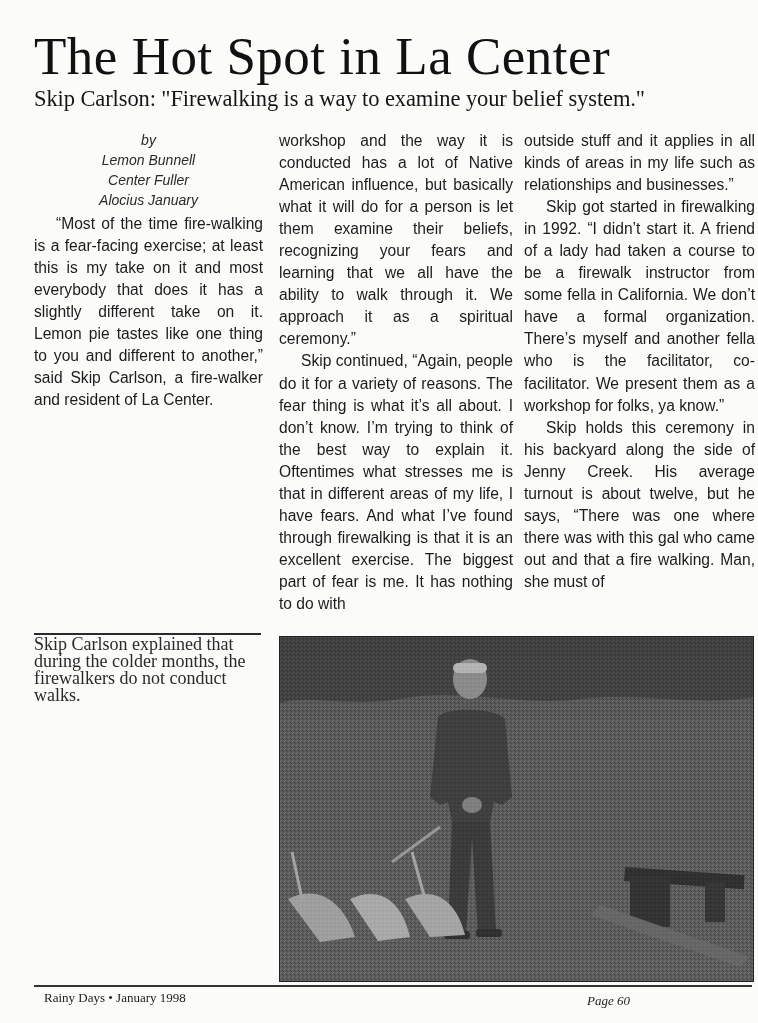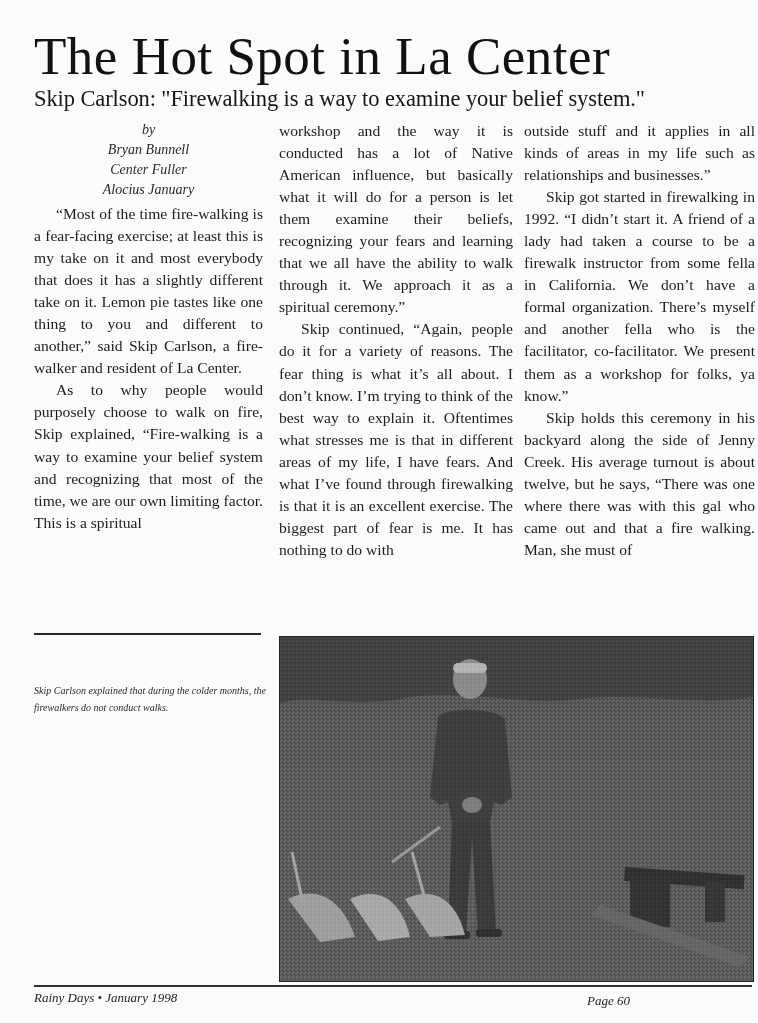--- a/index.html
+++ b/index.html
@@ -17,76 +17,75 @@
     font-size: 53px; line-height: 56px; letter-spacing: 0.5px;
     color: #111; white-space: nowrap; margin: 0; font-weight: normal;
   }
   .subtitle {
     position: absolute; left: 34px; top: 86px; width: 720px;
     font-family: "Liberation Serif", serif;
     font-size: 22.5px; line-height: 26px; color: #161616; white-space: nowrap;
     margin: 0; font-weight: normal; letter-spacing: -0.1px;
   }
   .col {
-    position: absolute; top: 120px; width: 229px;
+    position: absolute; top: 130px; width: 229px;
     font-size: 15.6px; line-height: 22.05px;
     text-align: justify; hyphens: none;
-    font-family: Liberation Serif, serif;
+    font-family: Liberation Sans, sans-serif;
   }
   .col p { margin: 0; text-indent: 22px; }
   .col p.noindent { text-indent: 0; }
   .col-1 { left: 34px; }
   .col-2 { left: 279px; width: 234px; }
   .col-3 { left: 524px; width: 231px; }
   .byline {
     text-align: center; font-style: italic; font-size: 14px; line-height: 20px;
     margin-bottom: 3px; color: #2a2a2a;
   }
   .byline div { text-align: center; }
   .rule-caption {
     position: absolute; left: 34px; top: 633px; width: 227px; height: 2px; background: #2a2a2a;
   }
   .caption {
-    position: absolute; left: 34px; top: 682px; width: 240px;
+    position: absolute; left: 34px; top: 636px; width: 240px;
     font-family: "Liberation Serif", serif;
-    font-size: 10px; line-height: 17px; color: #2a2a2a; font-style: italic;
+    font-size: 18px; line-height: 17px; color: #2a2a2a;
   }
   .photo {
     position: absolute; left: 279px; top: 636px; width: 473px; height: 344px;
     background: #4a4a4a; border: 1px solid #222; overflow: hidden;
   }
   .photo svg { display: block; }
   .footer-rule {
     position: absolute; left: 34px; top: 985px; width: 718px; height: 2px; background: #333;
   }
   .footer-left {
-    position: absolute; left: 34px; top: 990px;
-    font-family: "Liberation Serif", serif; font-style: italic; font-size: 13px; color: #222;
+    position: absolute; left: 44px; top: 990px;
+    font-family: "Liberation Serif", serif; font-size: 13px; color: #222;
   }
   .footer-right {
     position: absolute; right: 6px; top: 993px;
     font-family: "Liberation Serif", serif; font-style: italic; font-size: 13px; color: #222;
   }
 </style>
 </head>
 <body>
 
 <div class="page">
   <h1 class="title">The Hot Spot in La Center</h1>
   <h2 class="subtitle">Skip Carlson:  "Firewalking is a way to examine your belief system."</h2>
 
   <div class="col col-1">
     <div class="byline">
       <div>by</div>
-      <div>Bryan Bunnell</div>
+      <div>Lemon Bunnell</div>
       <div>Center Fuller</div>
       <div>Alocius January</div>
     </div>
     <p>“Most of the time fire-walking is a fear-facing exercise; at least this is my take on it and most everybody that does it has a slightly different take on it. Lemon pie tastes like one thing to you and different to another,” said Skip Carlson, a fire-walker and resident of La Center.</p>
-    <p>As to why people would purposely choose to walk on fire, Skip explained, “Fire-walking is a way to examine your belief system and recognizing that most of the time, we are our own limiting factor.  This is a spiritual</p>
   </div>
 
   <div class="col col-2">
     <p class="noindent">workshop and the way it is conducted has a lot of Native American influence, but basically what it will do for a person is let them examine their beliefs, recognizing your fears and learning that we all have the ability to walk through it.  We approach it as a spiritual ceremony.”</p>
     <p>Skip continued, “Again, people do it for a variety of reasons. The fear thing is what it’s all about.  I don’t know. I’m trying to think of the best way to explain it. Oftentimes what stresses me is that in different areas of my life, I have fears. And what I’ve found through firewalking is that it is an excellent exercise. The biggest part of fear is me. It has nothing to do with</p>
   </div>
 
   <div class="col col-3">
     <p class="noindent">outside stuff and it applies in all kinds of areas in my life such as relationships and businesses.”</p>
     <p>Skip got started in firewalking in 1992. “I didn’t start it.  A friend of a lady had taken a course to be a firewalk instructor from some fella in California.  We don’t have a formal organization. There’s myself and another fella who is the facilitator, co-facilitator. We present them as a workshop for folks, ya know.”</p>

